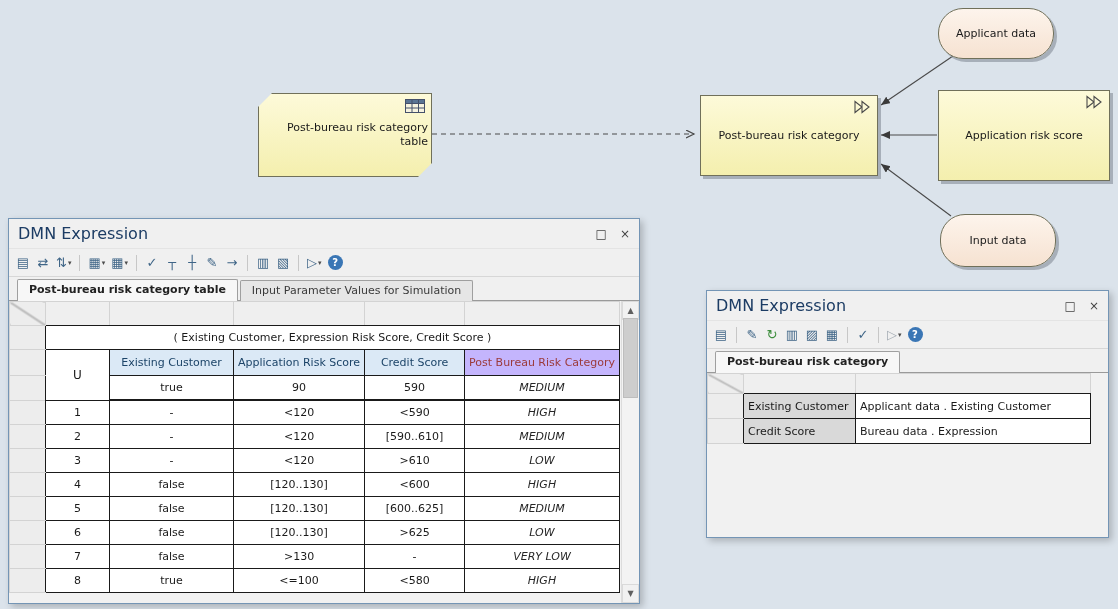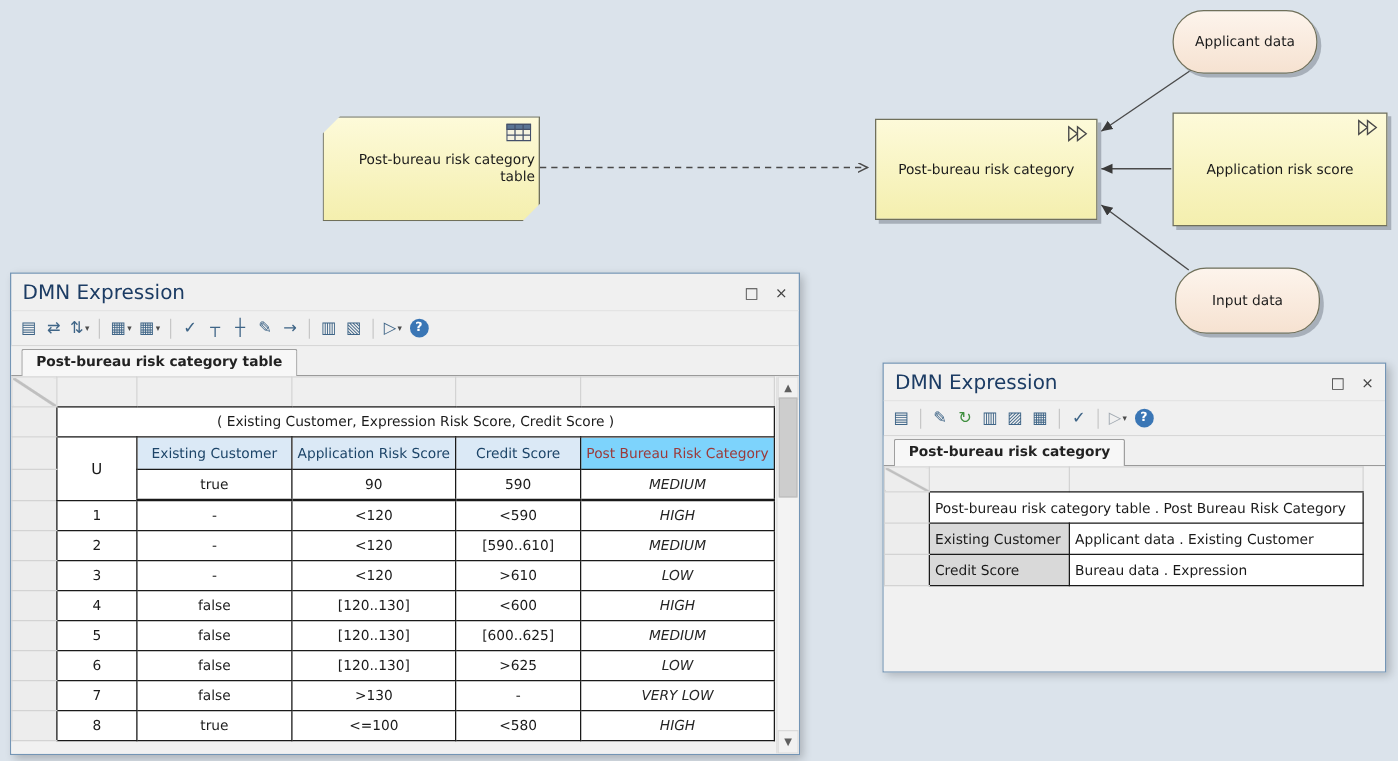--- a/index.html
+++ b/index.html
@@ -78,21 +78,21 @@
     border:1px solid #d3d3d3;
   }
   .striprow td{height:23px;}
   .paramsrow td{height:23px;}
   .headrow td{height:25px;}
   .testrow td{height:23px;border-bottom-width:2px;}
   .testrow td.g{border-bottom:1px solid #d3d3d3;border-right:1px solid #1a1a1a;}
   .rule td{height:23px;}
   td.hit{font-size:12px;background:#fff;}
   td.h-in{background:#dbe9f6;color:#1c4468;}
-  td.h-out{background:#7dd3fc;color:#9b3a3a;}
+  td.h-out{background:#c4b5fd;color:#9b3a3a;}
   td.out{font-style:italic;color:#262626;}
   
   .rtable{position:absolute;left:0;top:0;}
   .rtable .striprow td{height:19px;}
   .rtable .row td{height:24px;}
   .rtable td.inv,.rtable td.val{text-align:left;}
   .rtable td.param{background:#d9d9d9;text-align:left;}
   
   .vscroll{position:absolute;top:0;right:0;bottom:0;width:17px;background:#f3f3f3;border-left:1px solid #dcdcdc;}
   .sb-btn{position:absolute;left:0;right:0;height:17px;display:flex;align-items:center;justify-content:center;
@@ -207,20 +207,21 @@
       </span>
     <span class="sep"></span>
     <span class="tbtn">
         <span class="glyph">▷</span>
         <span class="caret">▾</span>
       </span>
     <span class="help">?</span>
   </div>
   <div class="tabbar">
     <div class="tab active">Post-bureau risk category table</div>
+    <div class="tab">Input Parameter Values for Simulation</div>
   </div>
   <div class="content">
     <table class="dtable">
       <colgroup>
         <col style="width:36px">
           <col style="width:64px">
           <col style="width:124px">
         <col style="width:126px">
           <col style="width:100px">
           <col style="width:150px">
@@ -377,24 +378,20 @@
           <col style="width:235px">
       </colgroup>
       <tbody>
           <tr class="striprow">
         <td class="cnr"></td>
         <td class="s"></td>
         <td class="s"></td>
       </tr>
       <tr class="row">
         <td class="g"></td>
-        <td class="inv" colspan="2">Post-bureau risk category table . Post Bureau Risk Category</td>
-      </tr>
-      <tr class="row">
-        <td class="g"></td>
         <td class="param">Existing Customer</td>
         <td class="val">Applicant data . Existing Customer</td>
       </tr>
       <tr class="row">
         <td class="g"></td>
         <td class="param">Credit Score</td>
         <td class="val">Bureau data . Expression</td>
       </tr>
     </tbody>
       </table>

